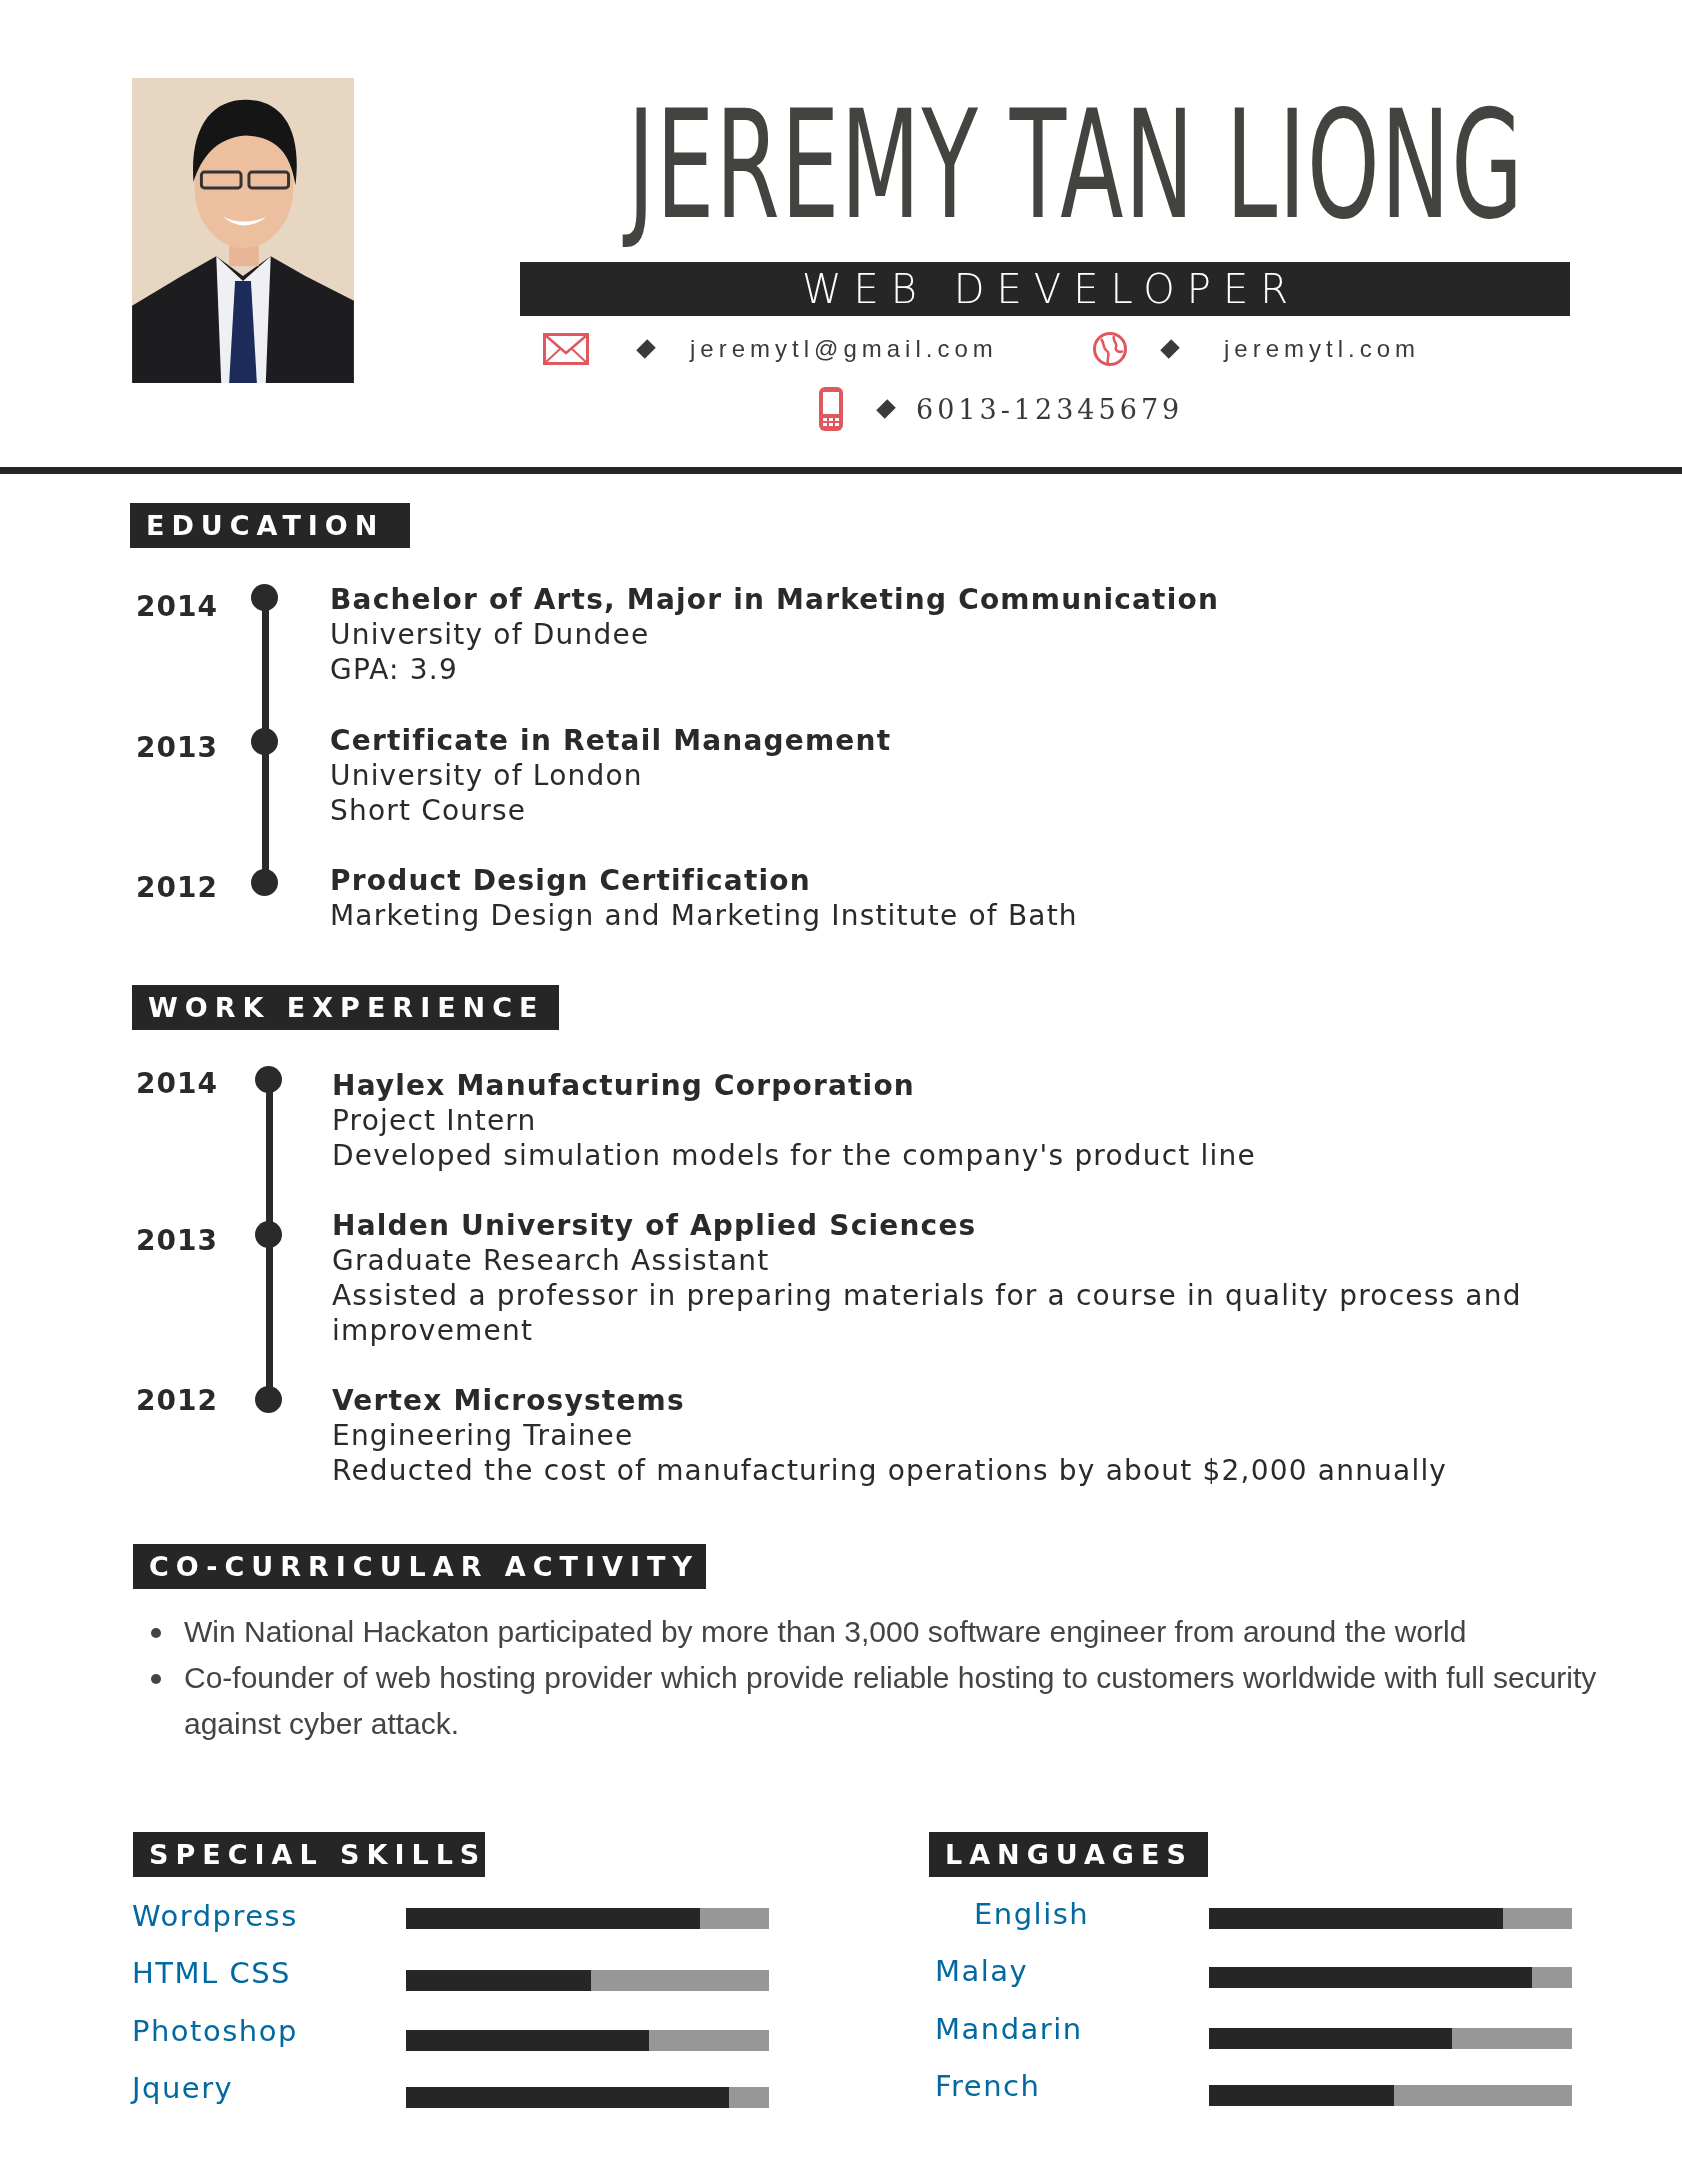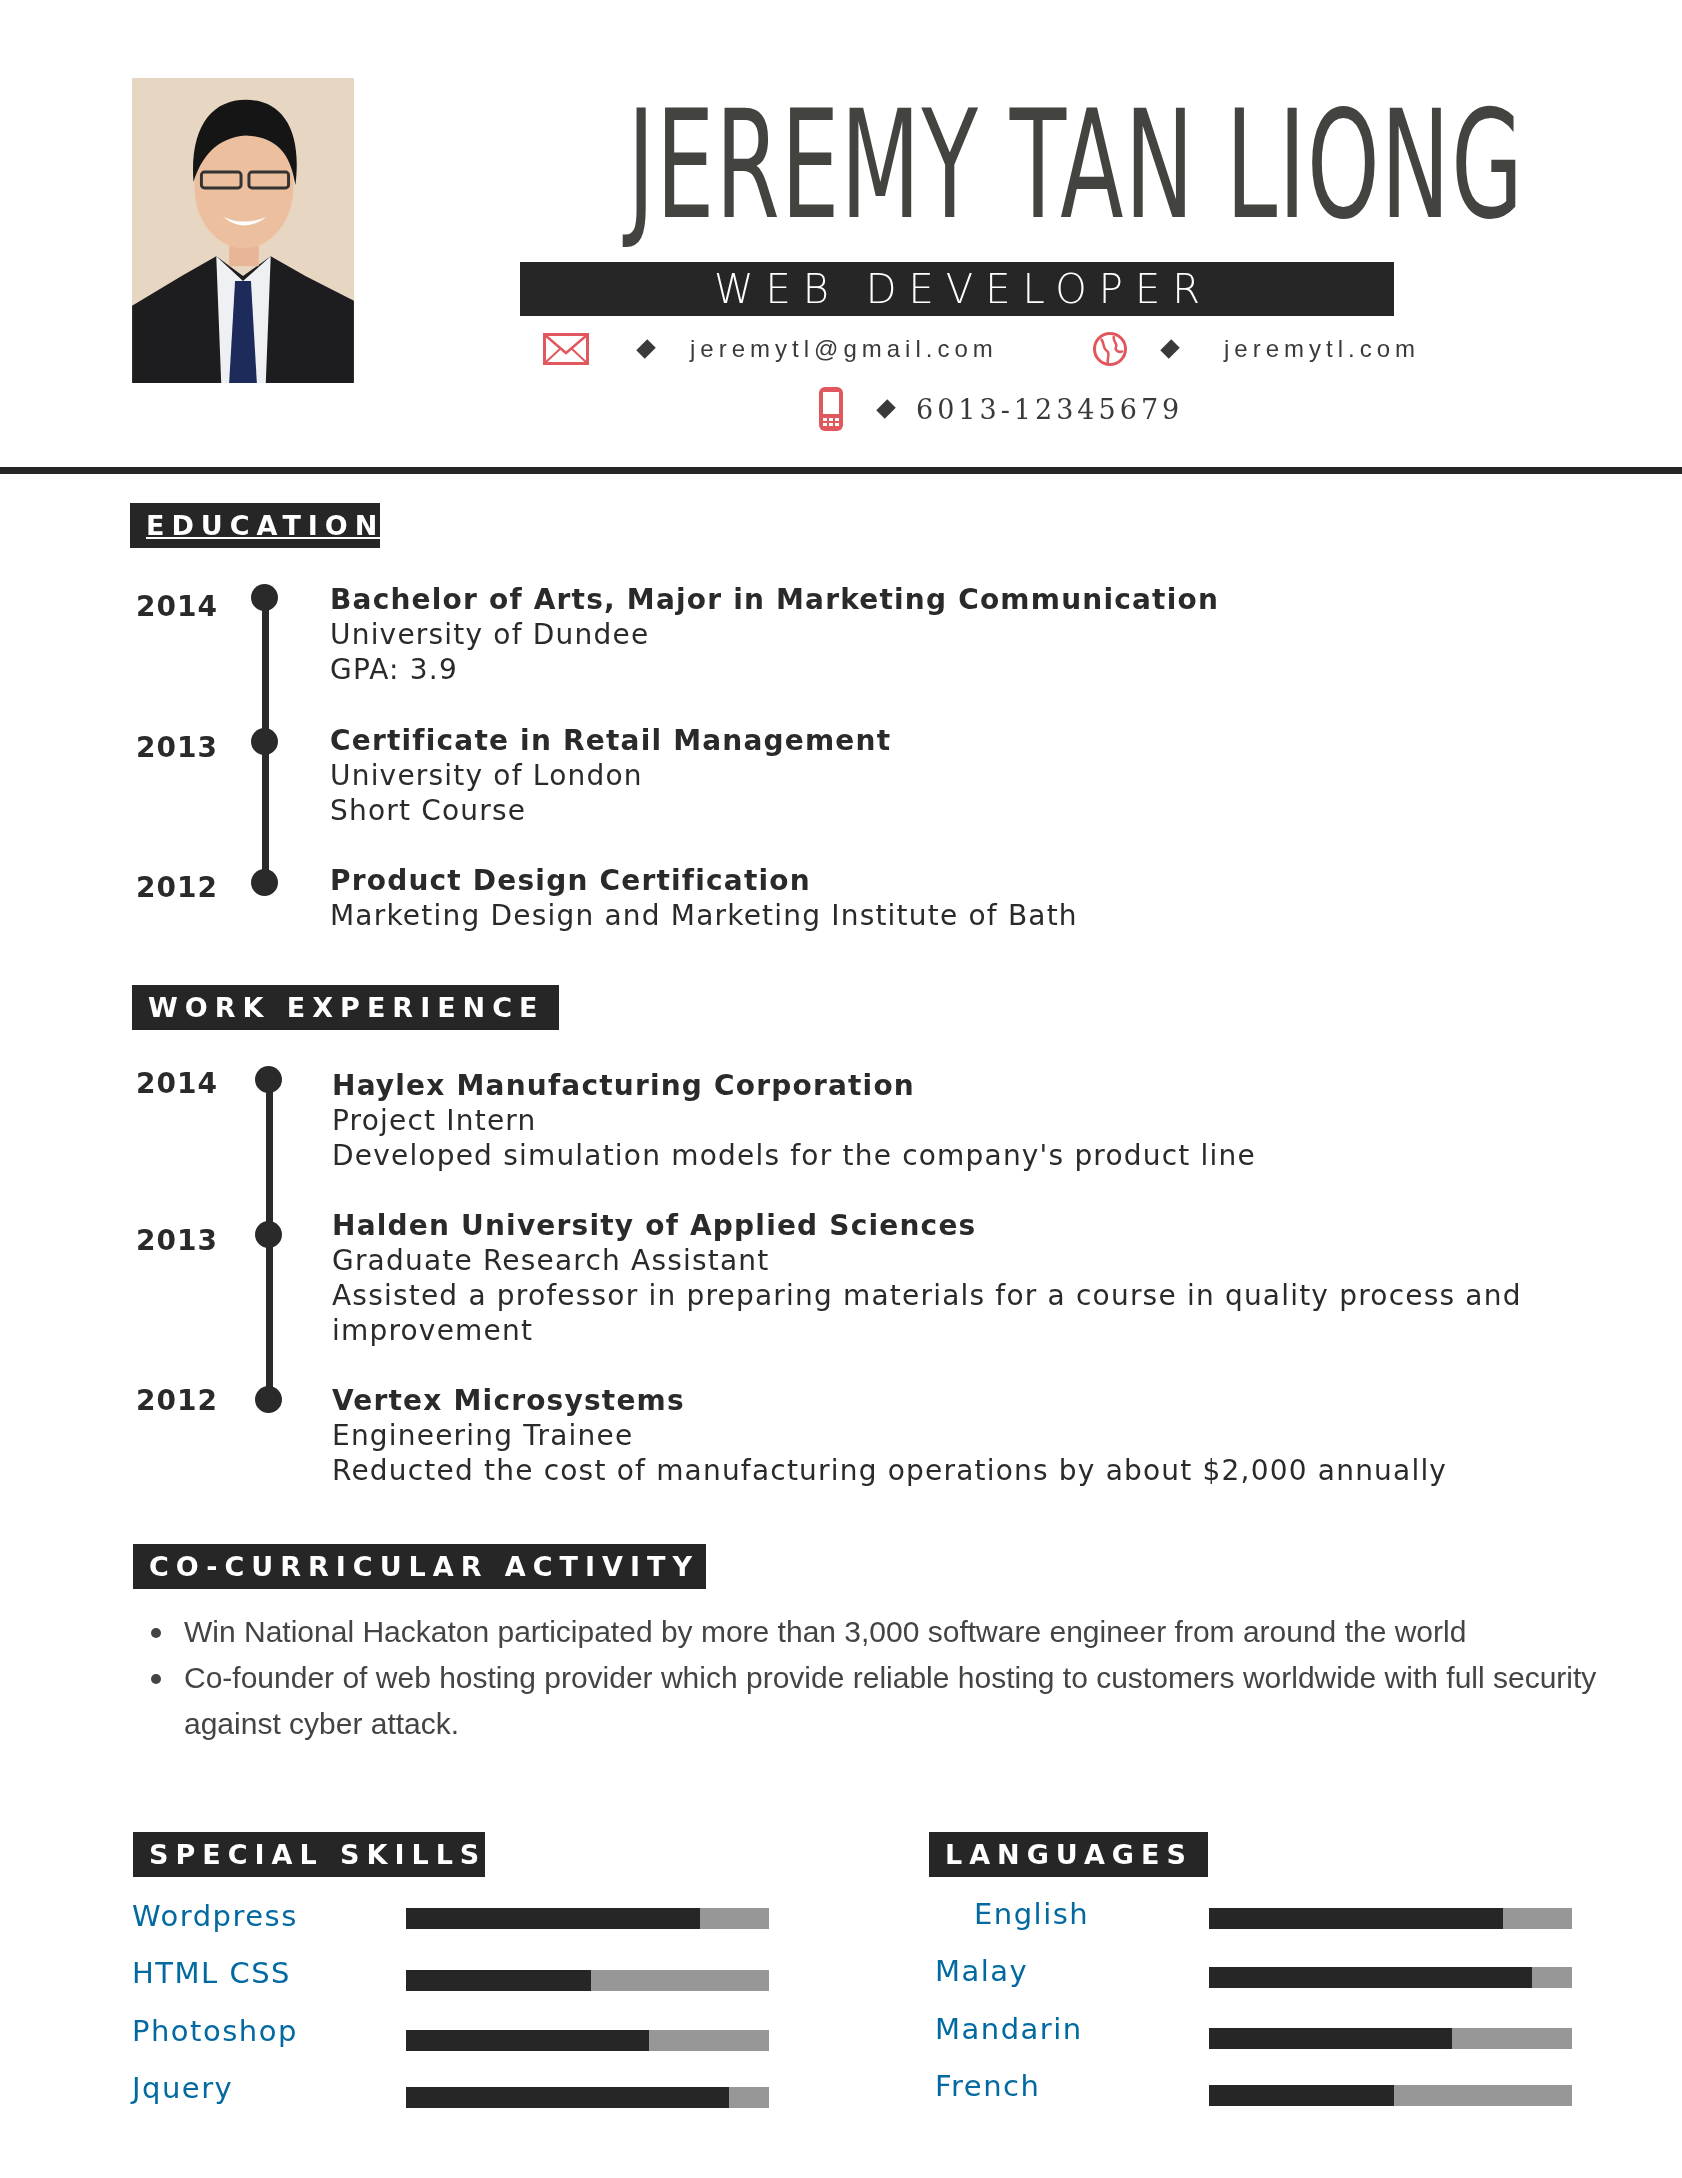--- a/index.html
+++ b/index.html
@@ -3,21 +3,21 @@
 <meta charset="utf-8">
 <style>
   html,body{margin:0;padding:0;background:#ffffff;}
   body{width:1682px;height:2178px;position:relative;overflow:hidden;font-family:"Liberation Sans",sans-serif;color:#2a2a2a;}
   .abs{position:absolute;}
   
   .photo{left:132px;top:78px;width:222px;height:305px;background:#e8d9c6;overflow:hidden;}
   .photo svg{display:block;}
   
   .name{left:416px;top:91px;width:1113px;text-align:center;font-family:"DejaVu Sans",sans-serif;font-size:149px;line-height:149px;color:#434340;letter-spacing:2px;transform:scaleX(0.62);transform-origin:center;white-space:nowrap;font-weight:400;}
-  .titlebar{left:520px;top:262px;width:874px;height:54px;background:#262626;color:#fff;display:flex;align-items:center;justify-content:center;}
+  .titlebar{left:520px;top:262px;width:1050px;height:54px;background:#262626;color:#fff;display:flex;align-items:center;justify-content:center;}
   .titlebar span{font-family:"DejaVu Sans",sans-serif;font-size:40px;letter-spacing:12px;font-weight:300;padding-left:12px;}
   .contact{display:flex;align-items:center;font-family:"Liberation Sans",sans-serif;font-size:24px;letter-spacing:5px;color:#3a3a3a;}
   .diamond{display:inline-block;width:12px;height:12px;background:#3a3a3a;transform:rotate(45deg) scaleY(1.3);}
   .rule{left:0;top:467px;width:1682px;height:7px;background:#262626;}
   
   .label{background:#262626;color:#fff;font-family:"DejaVu Sans",sans-serif;font-weight:bold;font-size:27px;letter-spacing:7px;height:45px;line-height:45px;padding:0 16px 0 16px;box-sizing:border-box;white-space:nowrap;}
   
   .year{font-family:"DejaVu Sans",sans-serif;font-weight:bold;font-size:28px;color:#2a2a2a;letter-spacing:1px;}
   .dot{width:27px;height:27px;border-radius:50%;background:#2a2a2a;}
   .vline{width:7px;background:#2a2a2a;}
@@ -88,21 +88,21 @@
         <rect x="11" y="37" width="4" height="3"></rect>
         <rect x="17" y="37" width="4" height="3"></rect>
       </g>
   </svg>
   <span class="diamond" style="margin-left:36px;"></span>
   <span style="margin-left:24px;font-family:'DejaVu Serif',serif;font-size:27px;letter-spacing:4px;">6013-12345679</span>
 </div>
 
 <div class="abs rule"></div>
 
-<div class="abs label" style="left:130px;top:503px;width:250px;text-decoration:underline;">EDUCATION</div>
+<div class="abs label" style="left:130px;top:503px;width:280px;">EDUCATION</div>
 
 <div class="abs vline" style="left:262px;top:600px;height:283px;"></div>
 
 <div class="abs year" style="left:136px;top:590px;">2014</div>
 <div class="abs dot" style="left:251px;top:584px;"></div>
 <div class="abs item" style="left:330px;top:582px;">
   <div class="t">Bachelor of Arts, Major in Marketing Communication</div>
   <div>University of Dundee</div>
   <div>GPA: 3.9</div>
 </div>

